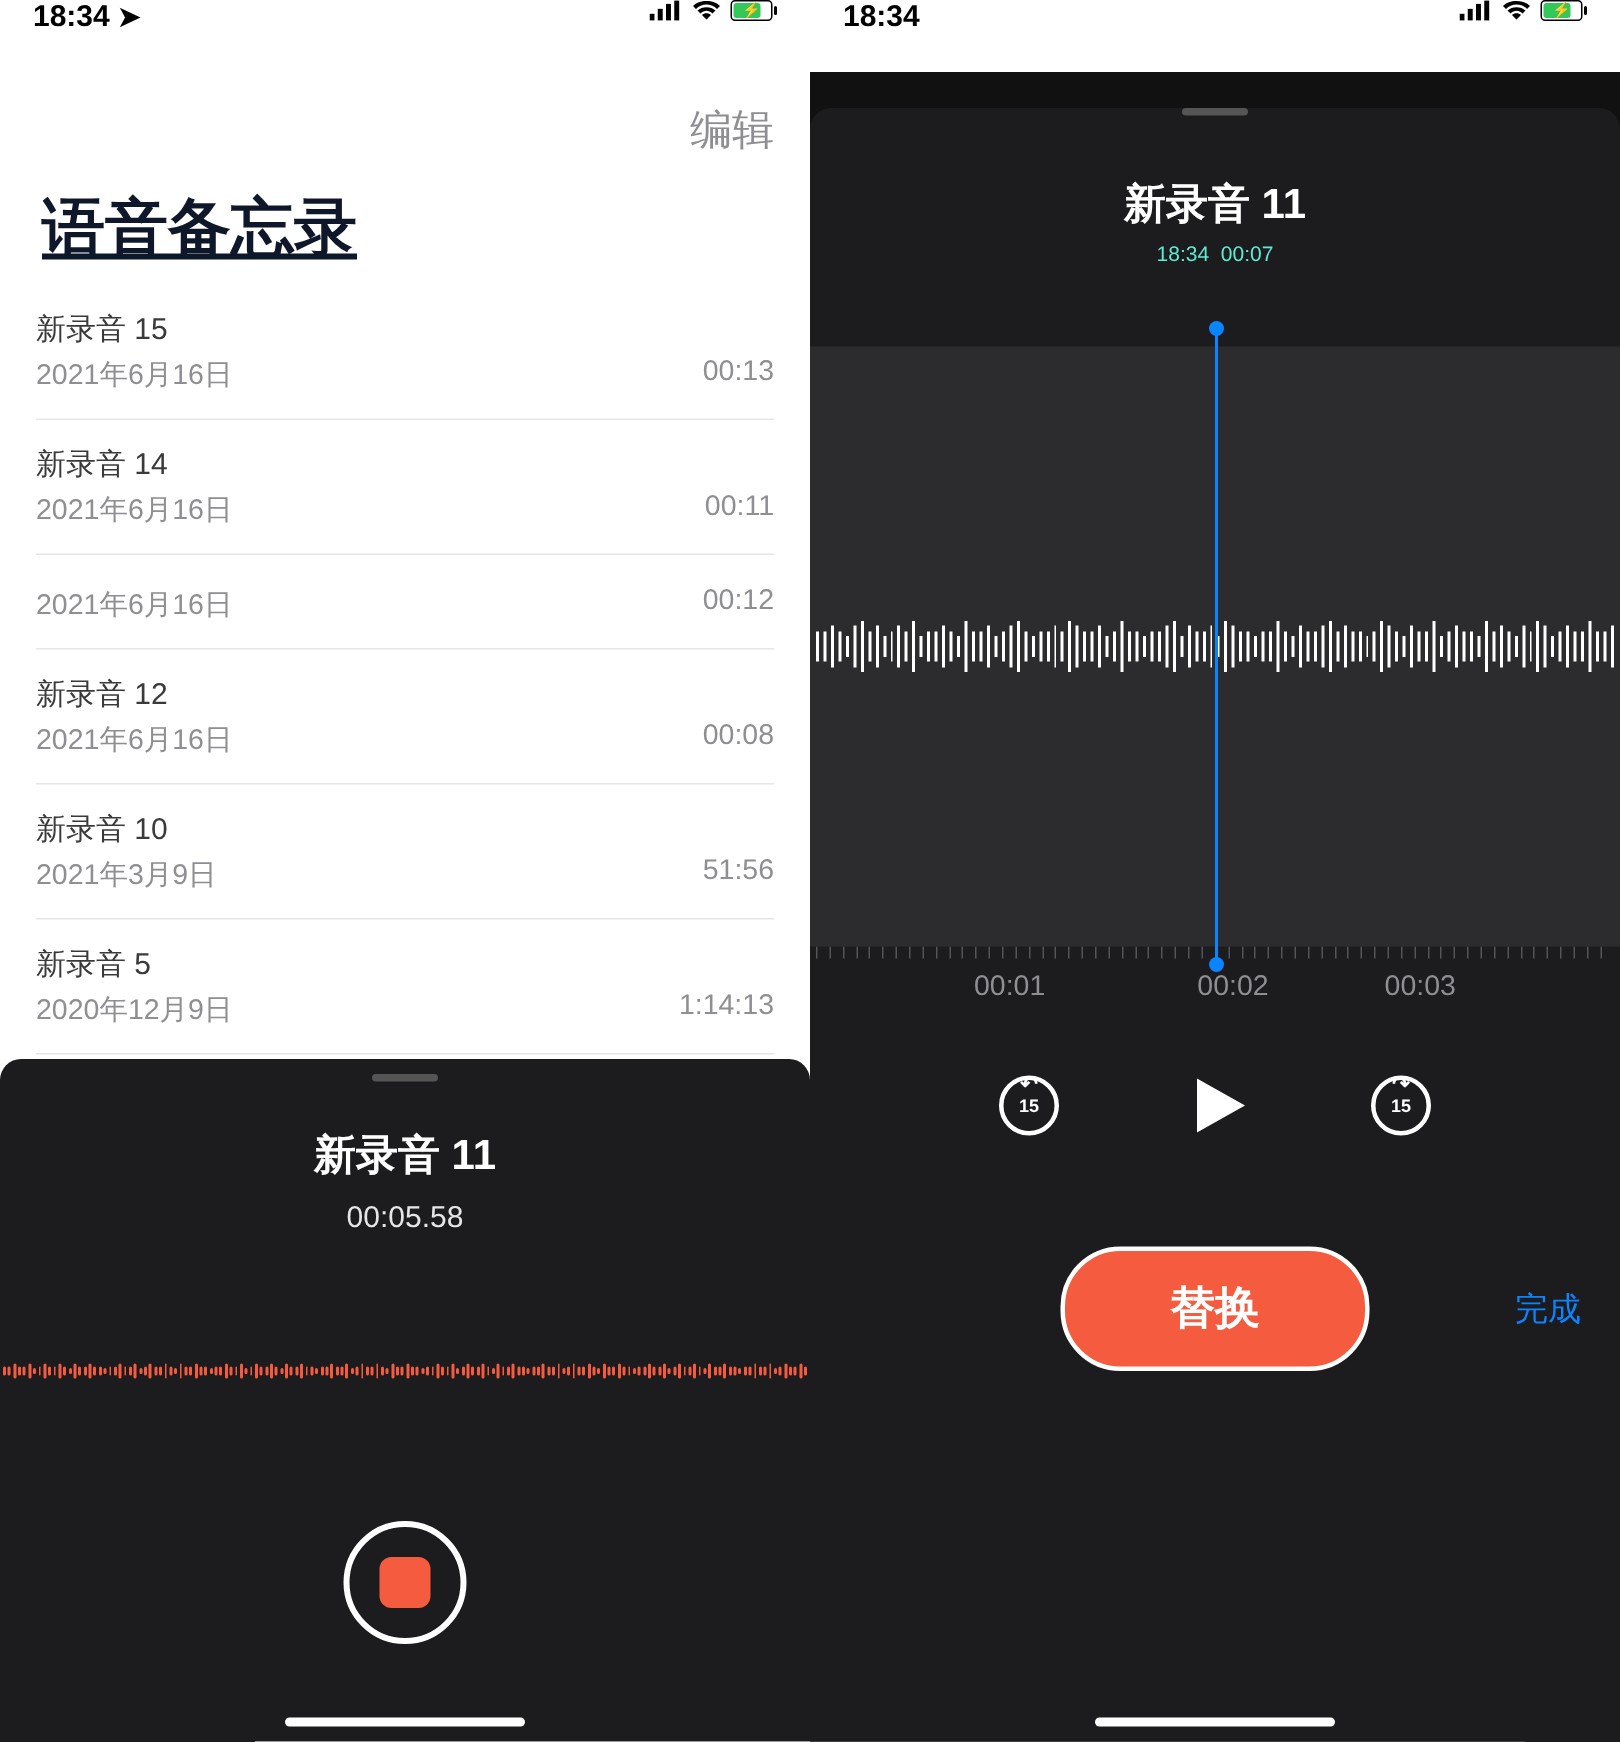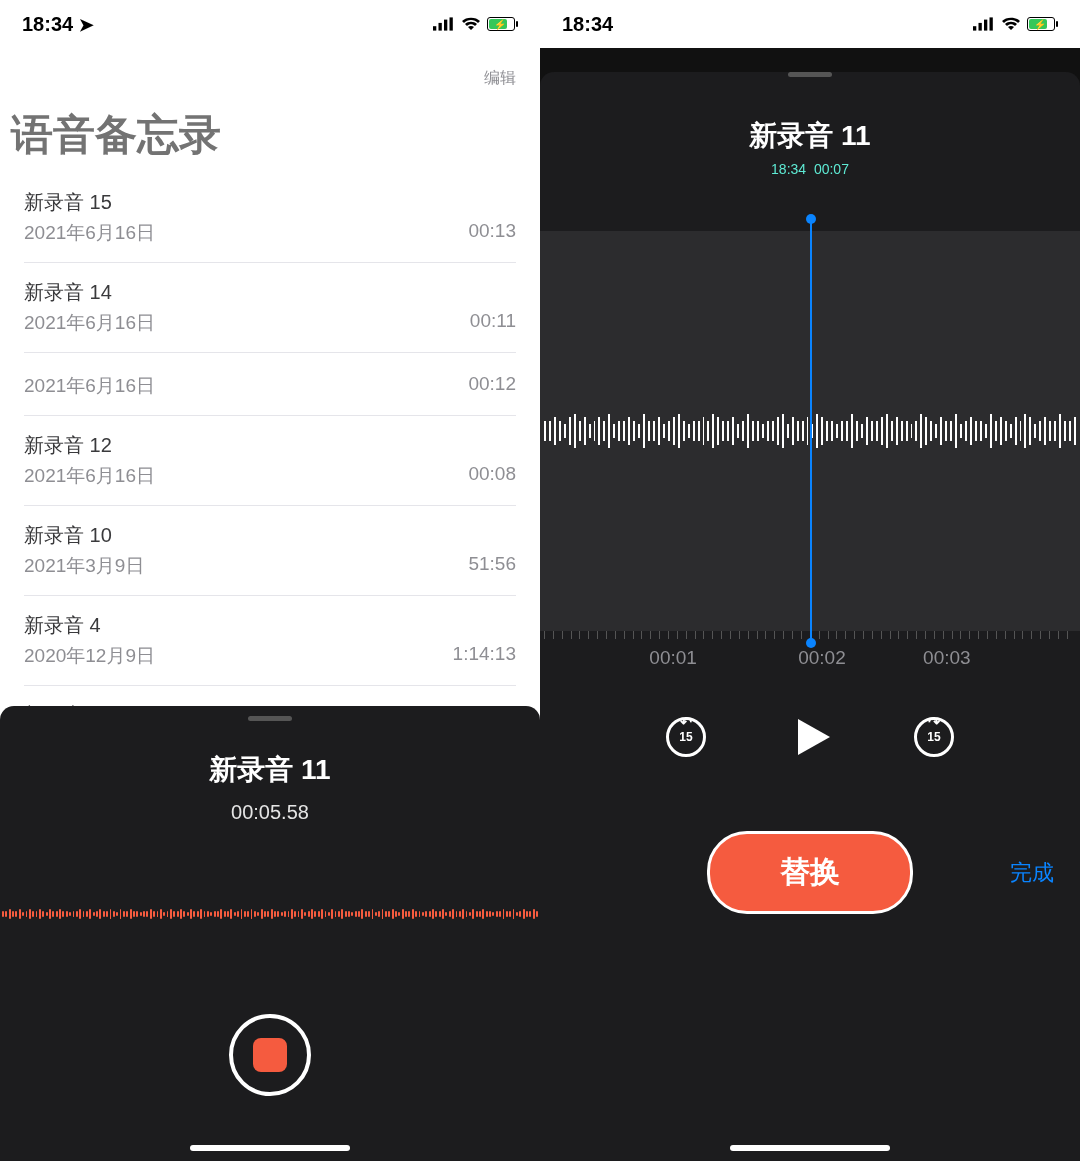--- a/index.html
+++ b/index.html
@@ -7,30 +7,30 @@
       font-family: -apple-system, "Helvetica Neue", sans-serif;
       width: 1080px; height: 1161px;
       display: flex;
       background: #fff;
     }
     .screen { width: 540px; height: 1161px; position: relative; overflow: hidden; }
     .screen-left { background: #fff; }
     .screen-right { background: #111; }
 
     
-    .status-bar { height: 48px; display: flex; justify-content: space-between; align-items: center; padding: 0 22px; font-size: 20px; font-weight: 600; }
+    .status-bar { height: 48px; display: flex; justify-content: space-between; align-items: flex-start; padding: 0 22px; font-size: 20px; font-weight: 600; }
     .screen-left .status-bar { color: #000; background: #fff;}
     .screen-right .status-bar { color: #000; background: #fff;}
     .status-icons { display: flex; align-items: center; gap: 6px; }
     .loc-arrow { font-size: 18px; }
 
     
     .nav-bar { display: flex; justify-content: flex-end; padding: 20px 24px 0; }
-    .edit-btn { font-size: 16px; color: #8e8e93; }
-    .large-title { font-size: 42px; font-weight: 700; padding: 18px 11px 10px; color: #737373;}
+    .edit-btn { font-size: 28px; color: #8e8e93; }
+    .large-title { font-size: 42px; font-weight: 700; padding: 18px 28px 10px; color: #0f172a; text-decoration: underline;}
     .memo-list { padding: 0 24px; }
     .memo-item { padding: 16px 0; border-bottom: 1px solid #e5e5ea; }
     .memo-title { font-size: 20px; color: #3a3a3c; font-weight: 500; }
     .memo-meta { display: flex; justify-content: space-between; font-size: 19px; color: #8e8e93; margin-top: 4px;}
     .memo-list .memo-item:last-child { border-bottom: none; }
 
     
     .record-panel {
       position: absolute; left:0; right:0; bottom:0;
       height: 455px;
@@ -169,21 +169,21 @@
         </div>
     </div>
     <div class="memo-item">
       <div class="memo-title">新录音 10</div>
       <div class="memo-meta">
           <span>2021年3月9日</span>
           <span>51:56</span>
         </div>
     </div>
     <div class="memo-item">
-      <div class="memo-title">新录音 4</div>
+      <div class="memo-title">新录音 5</div>
       <div class="memo-meta">
           <span>2020年12月9日</span>
           <span>1:14:13</span>
         </div>
     </div>
     <div class="memo-item">
       <div class="memo-title">新录音 8</div>
       <div class="memo-meta">
           <span></span>
           <span></span>

